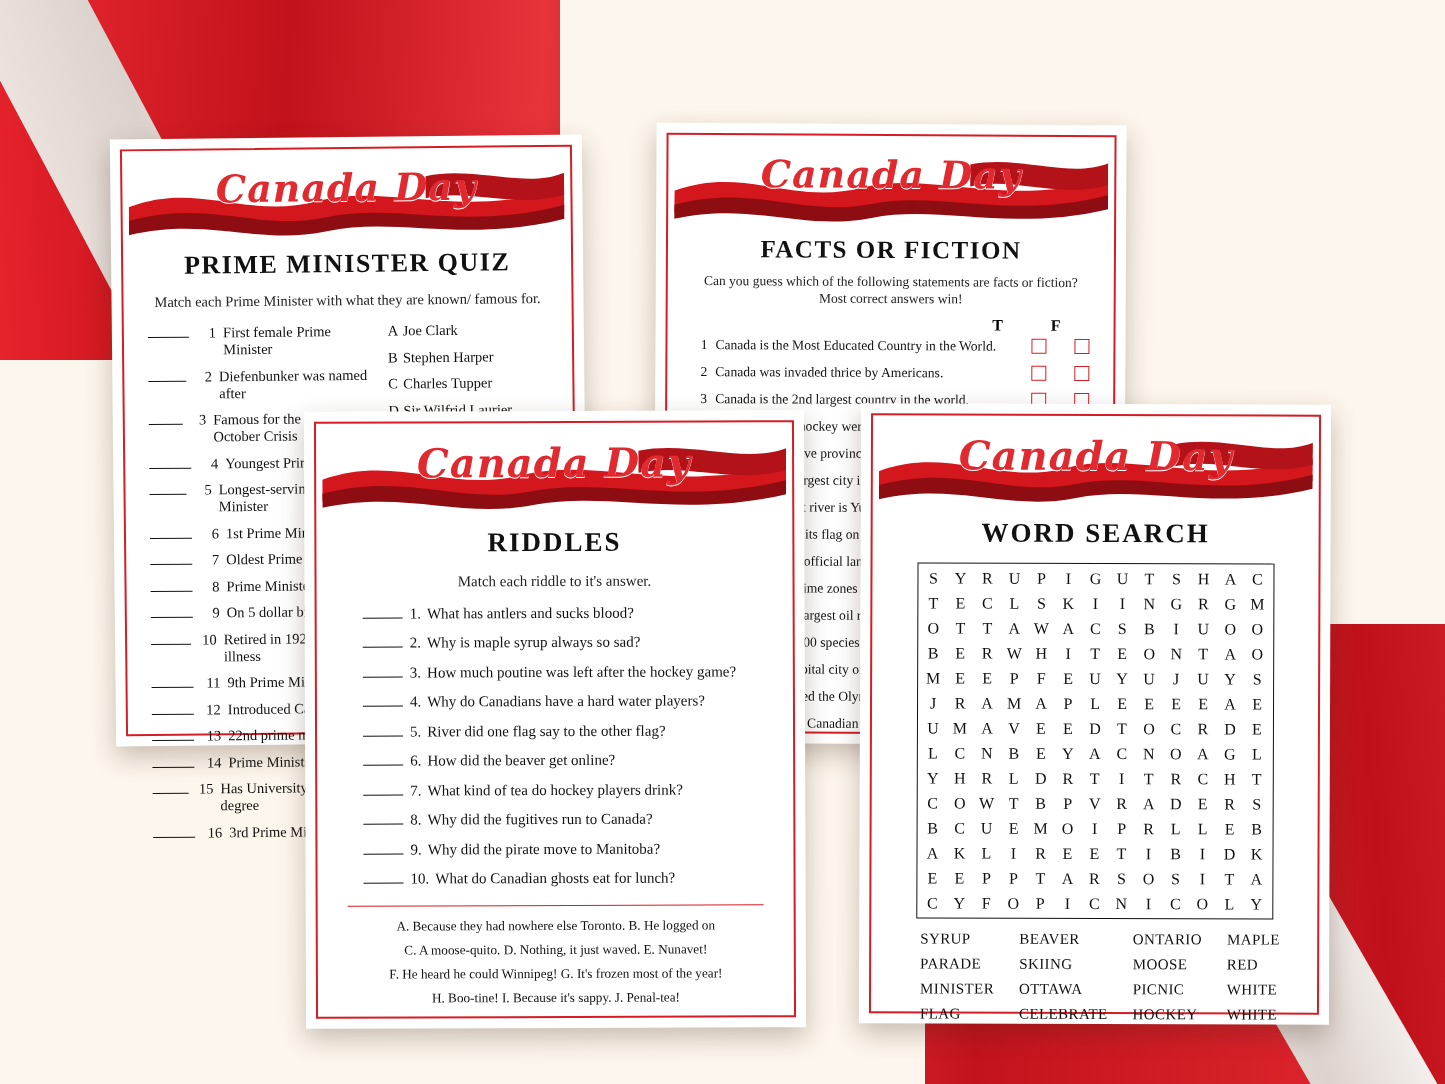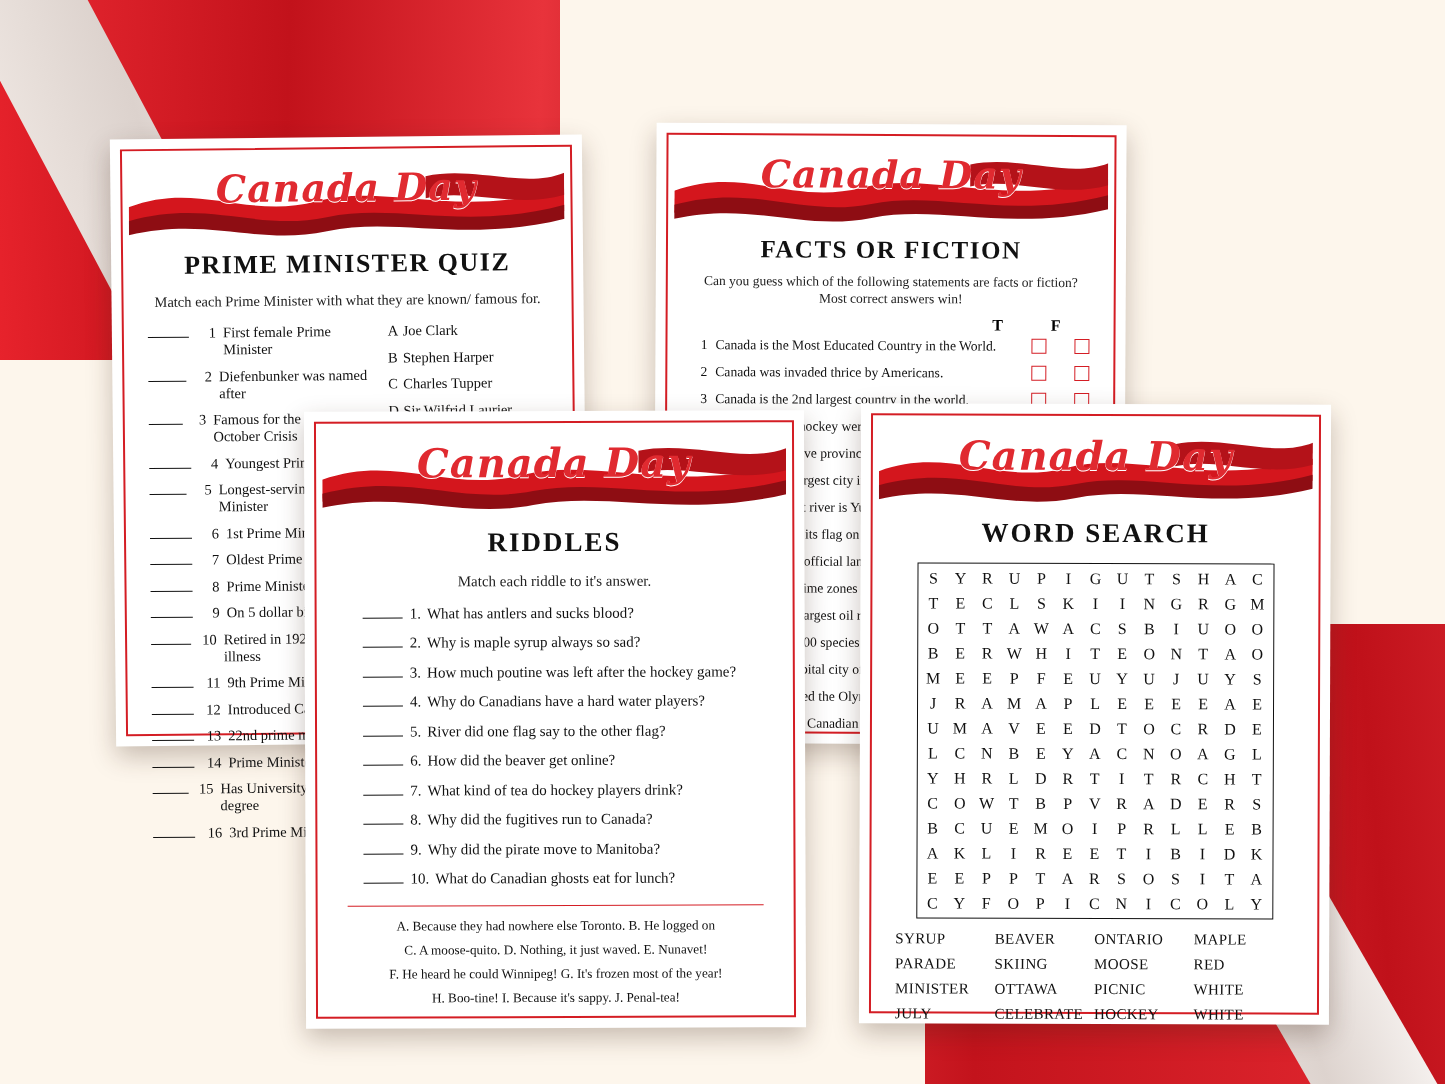--- a/index.html
+++ b/index.html
@@ -101,21 +101,21 @@
   .ans-line{text-align:center;font-size:13.2px;color:#111;margin-bottom:8px;}
 
   
   #card-ws{left:860px;top:404px;width:470px;height:620px;transform:rotate(0.2deg);}
   #card-ws .card-title{font-size:27px;margin:12px 0 14px;letter-spacing:2px;}
   .grid{border:1.6px solid #111;display:inline-block;padding:2px;background:#fff;}
   .grid-row{display:flex;}
   .grid-cell{width:27px;height:25px;line-height:25px;text-align:center;
      font-size:16px;color:#111;font-family:"Liberation Serif",serif;}
   .ws-words{display:flex;margin-top:12px;font-size:15px;color:#111;}
-  .ws-col{flex:1;}
+  .ws-col{flex:1;margin-left:25px;}
   .ws-col div{margin-bottom:8px;letter-spacing:.4px;}
 </style>
 </head>
 <body>
 
 <div class="flag-corner tl">
   <div class="band-red-1"></div>
   <div class="band-white"></div>
   <div class="band-red-2"></div>
   <svg class="leaf" viewBox="0 0 100 100">
@@ -658,21 +658,21 @@
             <div class="grid-cell">L</div>
             <div class="grid-cell">Y</div>
           </div></div>
     </div>
 
     <div class="ws-words" id="ws-words">
         <div class="ws-col">
           <div>SYRUP</div>
           <div>PARADE</div>
           <div>MINISTER</div>
-          <div>JULY</div>
+          <div>FLAG</div>
         </div>
         <div class="ws-col">
           <div>BEAVER</div>
           <div>SKIING</div>
           <div>OTTAWA</div>
           <div>CELEBRATE</div>
         </div>
         <div class="ws-col">
           <div>ONTARIO</div>
           <div>MOOSE</div>

